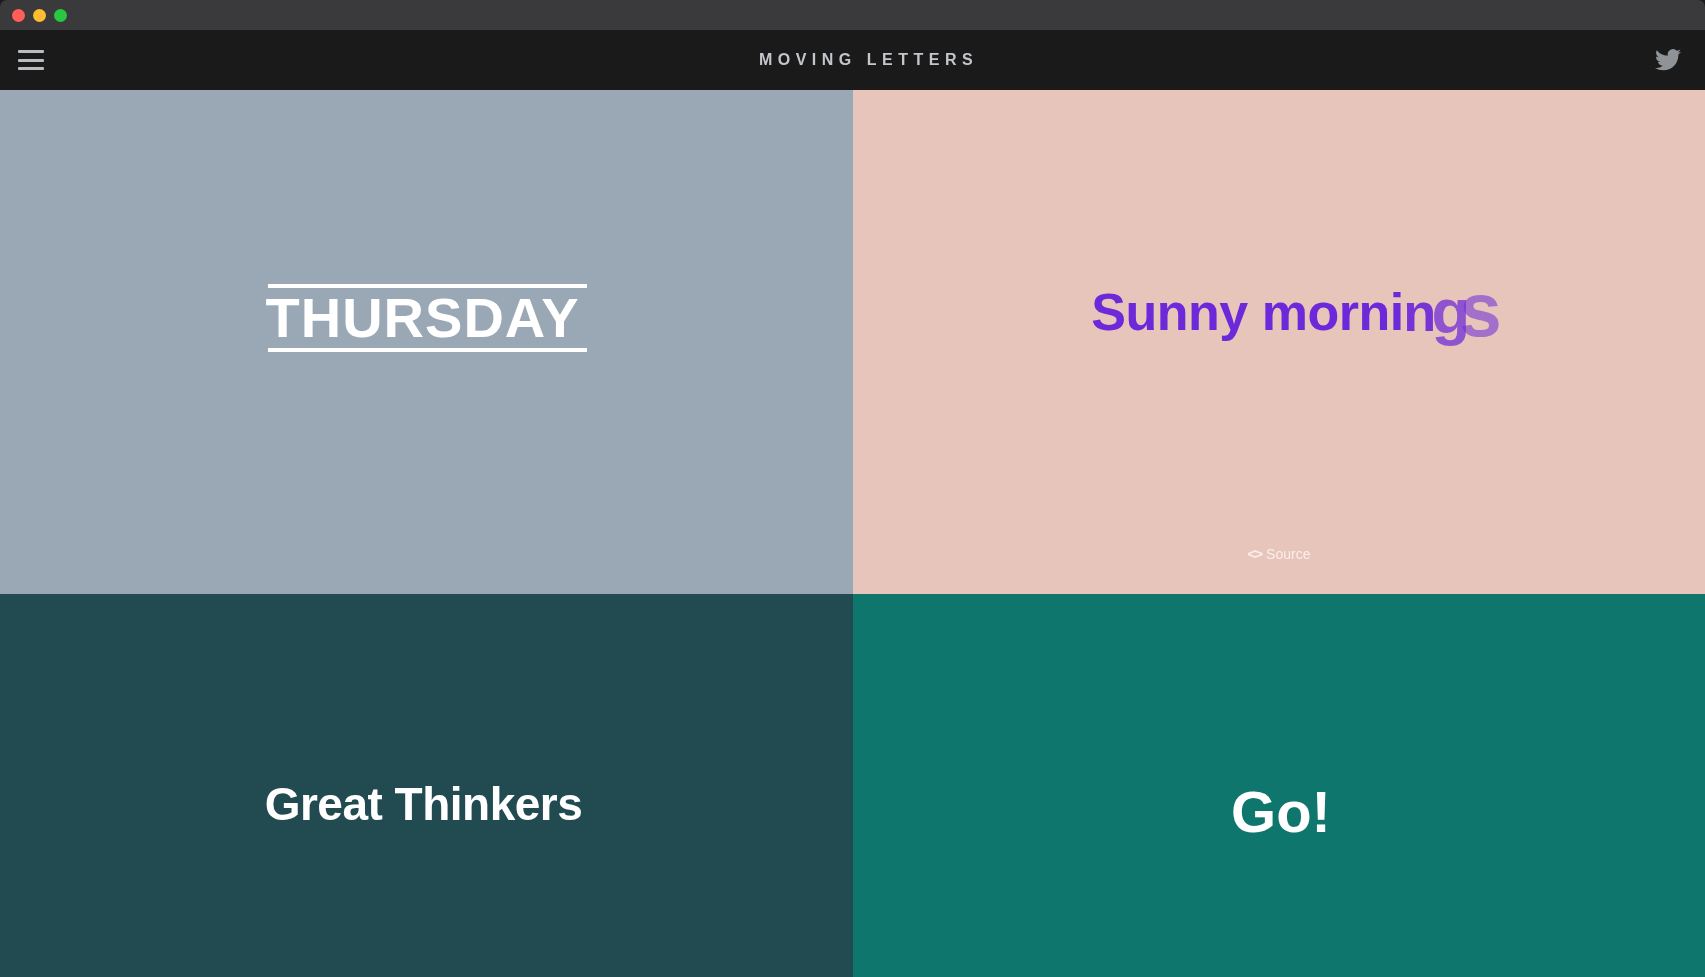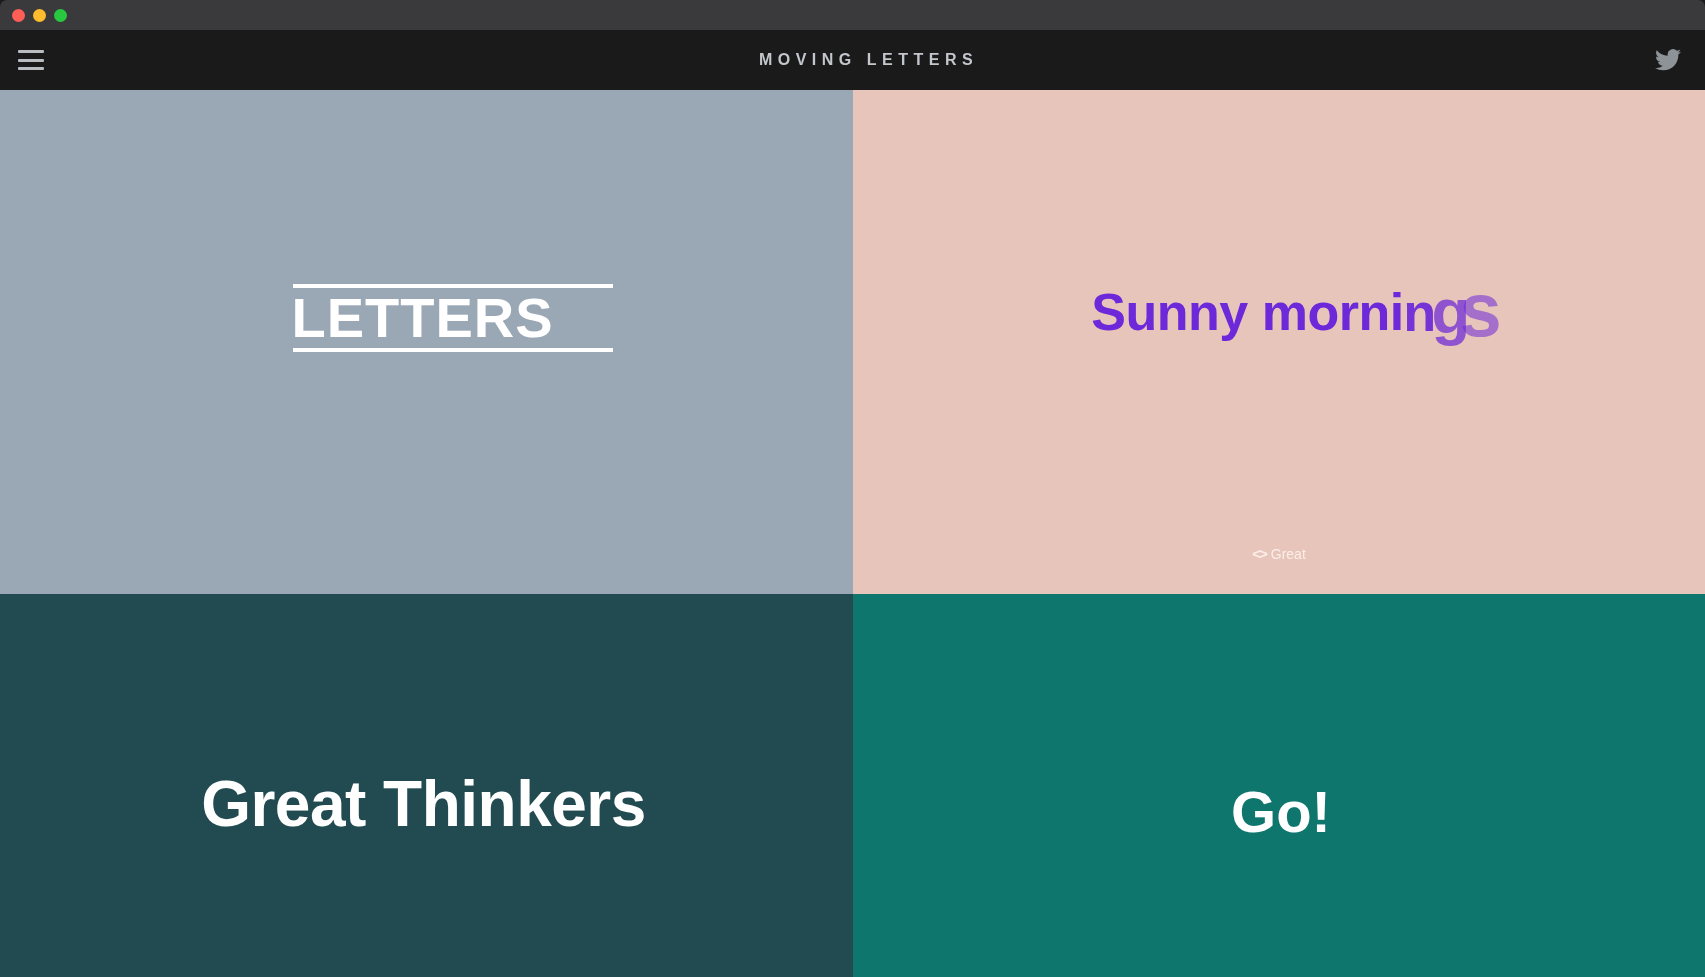--- a/index.html
+++ b/index.html
@@ -131,21 +131,21 @@
     cursor:pointer; text-decoration:none;
     user-select:none;
   }
   .source-link .code-icon{
     font-size:15px; font-weight:700; letter-spacing:-2px;
   }
 
   
   .p3{ background:#224b51; }
   .p3 .stage{ transform:translate(-3px,18px); }
-  .p3 .ml-text{ font-size:64px; letter-spacing:-0.5px; }
+  .p3 .ml-text{ font-size:46px; letter-spacing:-0.5px; }
 
   
   .p4{ background:#0f766e; }
   .p4 .stage{ transform:translate(2px,26px); }
   .p4 .ml-text{ font-size:58px; letter-spacing:0px; }
 </style>
 </head>
 <body>
 
 <div class="titlebar">
@@ -172,32 +172,32 @@
     </svg>
   </div>
 
 </div>
 
 <div class="grid">
 
   <div class="panel p1">
     <div class="stage">
       <div class="rule top" style="width: 319.984px;"></div>
-      <div class="ml-text">LETTERS</div>
+      <div class="ml-text">THURSDAY</div>
       <div class="rule bottom" style="width: 319.984px;"></div>
     </div>
   </div>
 
   <div class="panel p2">
     <div class="stage">
       <div class="ml-text" id="sunny-text"><span class="lt">S</span><span class="lt">u</span><span class="lt">n</span><span class="lt">n</span><span class="lt">y</span><span class="lt">&nbsp;</span><span class="lt">m</span><span class="lt">o</span><span class="lt">r</span><span class="lt">n</span><span class="lt">i</span><span class="lt a1">n</span><span class="lt a2">g</span><span class="lt a3">s</span></div>
     </div>
     <a class="source-link" href="#">
       <span class="code-icon">&lt;&gt;</span>
-      <span>Great</span>
+      <span>Source</span>
     </a>
   </div>
 
   <div class="panel p3">
     <div class="stage">
       <div class="ml-text">Great Thinkers</div>
     </div>
   </div>
 
   <div class="panel p4">

